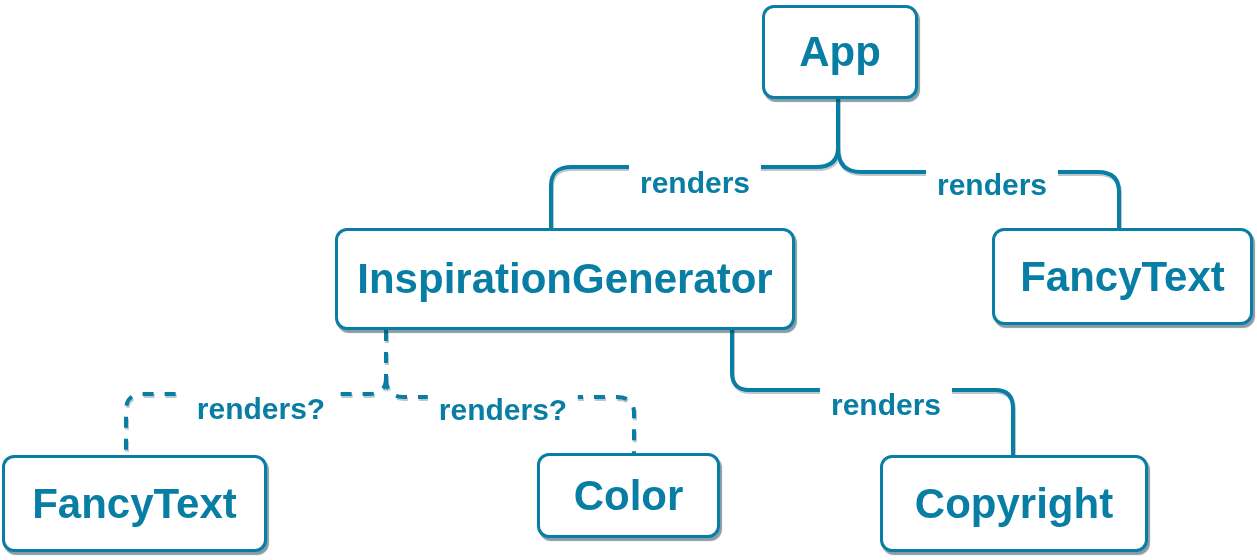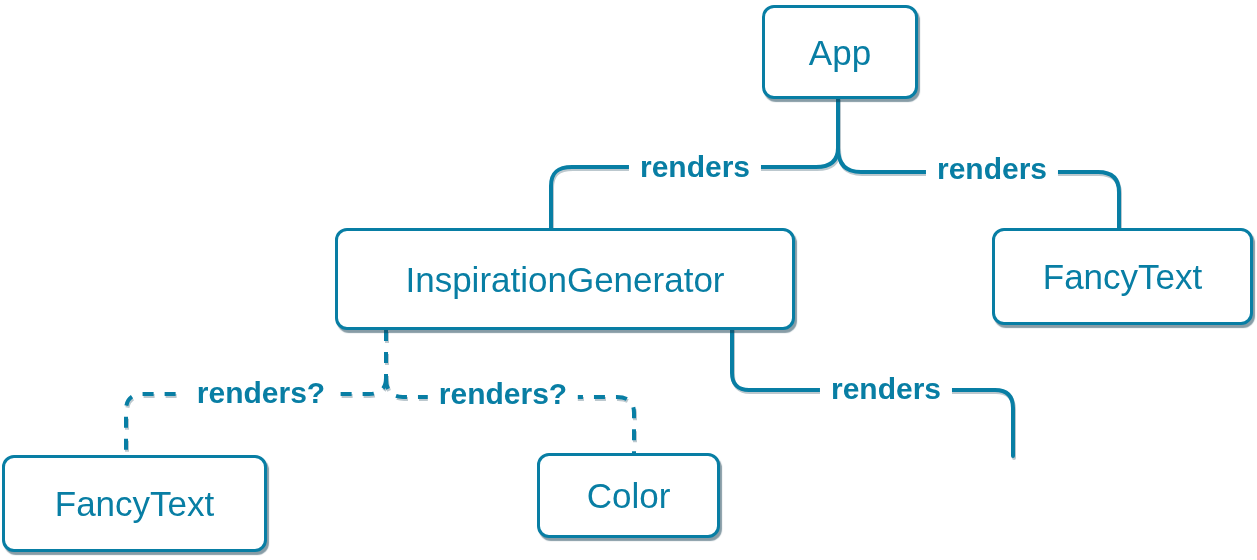--- a/index.html
+++ b/index.html
@@ -18,33 +18,33 @@
   }
   .edges{position:absolute;left:0;top:0;width:1257px;height:560px;
     filter:drop-shadow(1px 2px 0.5px rgba(16,58,78,0.28));}
   .edges path{fill:none;stroke:var(--accent);stroke-width:4;}
   .edges path.solid{stroke-linecap:round;}
   .edges path.dashed{stroke-dasharray:11 11;stroke-linecap:butt;}
   .edge-label{
     position:absolute;transform:translate(-50%,-50%);
     background:var(--bg);color:var(--accent);
     font-size:30px;font-weight:700;line-height:1;
-    padding:3px 11px;white-space:nowrap;z-index:2;
+    padding:3px 11px;white-space:nowrap;z-index:2;margin-top:16px;
   }
   .node{
     position:absolute;box-sizing:border-box;
     background:var(--node-fill);
     border:3px solid var(--accent);
     border-radius:12px;
     box-shadow:2px 3px 1px var(--shadow);
     display:flex;align-items:center;justify-content:center;
     z-index:3;
   }
   .node .node-label{
-    color:var(--accent);font-size:35px;font-weight:400;
+    color:var(--accent);font-size:42px;font-weight:700;
     line-height:1;white-space:nowrap;
   }
 </style>
 </head>
 <body>
 
 <div class="canvas">
 
   <svg class="edges" viewBox="0 0 1257 560" xmlns="http://www.w3.org/2000/svg">
 
@@ -80,14 +80,17 @@
   </div>
 
   <div class="node" style="left:2px;top:455px;width:265px;height:97px;">
     <span class="node-label">FancyText</span>
   </div>
 
   <div class="node" style="left:537px;top:453px;width:183px;height:85px;">
     <span class="node-label">Color</span>
   </div>
 
+  <div class="node" style="left:880px;top:455px;width:268px;height:97px;">
+    <span class="node-label">Copyright</span>
+  </div>
 
 </div>
 
 </body></html>

